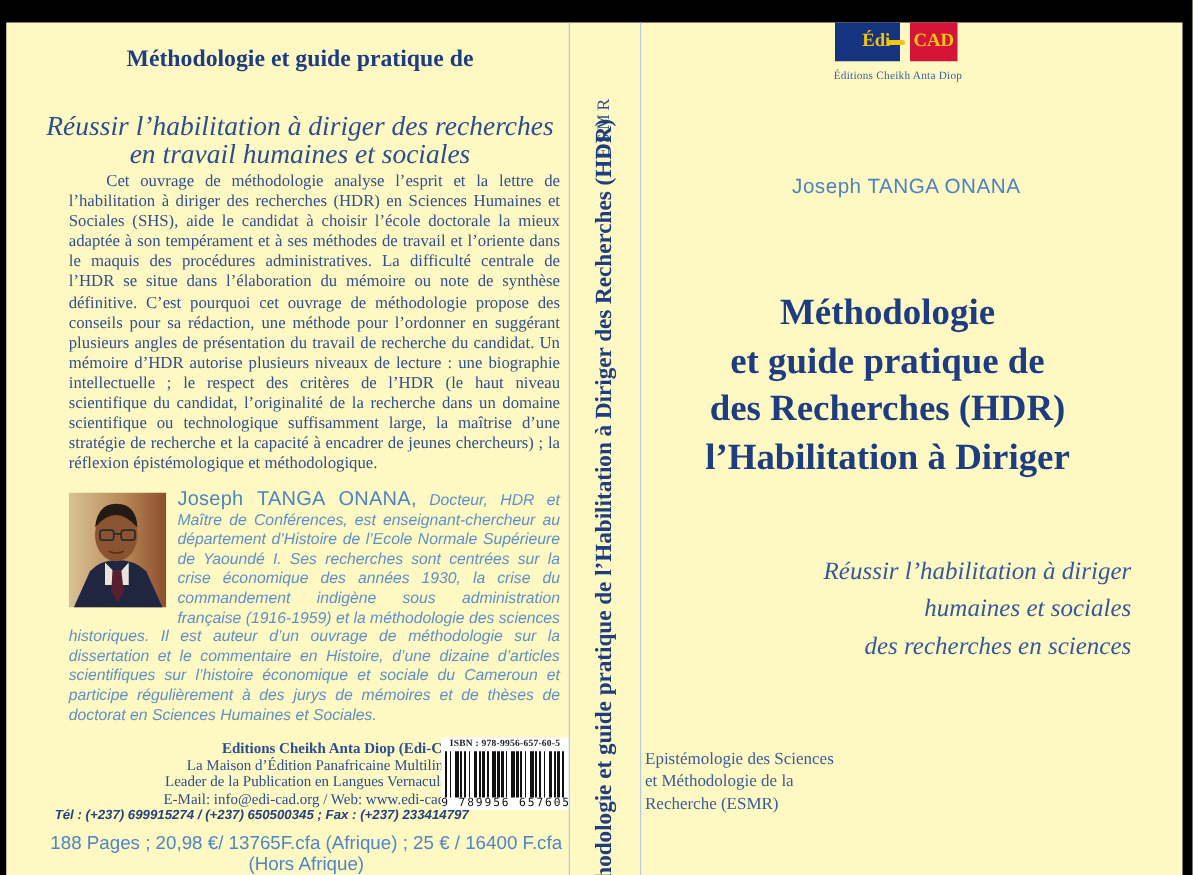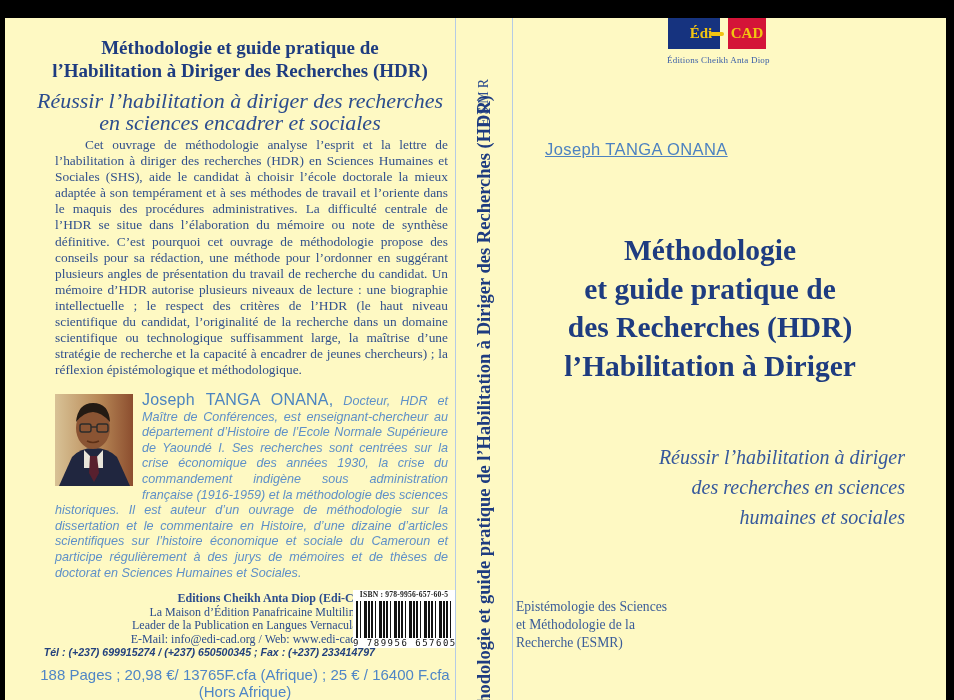--- a/index.html
+++ b/index.html
@@ -56,42 +56,41 @@
   .fc-logo{left:662px;top:0;width:100px;}
   .fc-logo .squares{display:flex;justify-content:center;position:relative;height:31px;}
   .fc-logo .sq{width:38px;height:31px;display:flex;align-items:center;justify-content:center;
     font-weight:bold;font-size:15px;color:#f2c511;font-family:"Liberation Serif", serif;}
   .fc-logo .sq-blue{background:#16337f;margin-right:8px;padding-left:14px;}
   .fc-logo .sq-red{background:#d41438;}
   .fc-logo .dash{position:absolute;left:50%;top:14px;width:14px;height:4px;margin-left:-7px;
     background:#f2c511;border-radius:2px;}
   .fc-logo .caption{margin-top:6px;text-align:center;font-size:9px;color:#3b5fa8;
     letter-spacing:.2px;white-space:nowrap;}
-  .fc-author{left:540px;top:122px;width:360px;text-align:left;
-    font-family:"Liberation Sans", sans-serif;font-size:16.5px;color:#4d82c0;letter-spacing:.4px;text-decoration:underline;}
+  .fc-author{left:540px;top:122px;width:360px;text-align:center;
+    font-family:"Liberation Sans", sans-serif;font-size:16.5px;color:#4d82c0;letter-spacing:.4px;}
   .fc-title{left:510px;top:213px;width:390px;text-align:center;
     font-weight:bold;font-size:29.5px;line-height:38.5px;color:#1e3c80;}
   .fc-subtitle{left:560px;top:424px;width:340px;text-align:right;
     font-style:italic;font-size:20px;line-height:30px;color:#35589c;}
   .fc-series{left:511px;top:580px;width:260px;text-align:left;
     font-size:13.6px;line-height:18px;color:#3a5c99;}
 </style>
 </head>
 <body>
 
 <div class="cover">
 
   <div class="abs bc-title">
     <div>Méthodologie et guide pratique de</div>
-    <div>l’Habilitation à Diriger des Recherches (HDR)</div>
   </div>
 
   <div class="abs bc-subtitle">
     <div>Réussir l’habilitation à diriger des recherches</div>
-    <div>en sciences encadrer et sociales</div>
+    <div>en travail humaines et sociales</div>
   </div>
 
   <div class="abs bc-synopsis"><span class="indent"></span><span>Cet ouvrage de méthodologie analyse l’esprit et la lettre de l’habilitation à diriger des recherches (HDR) en Sciences Humaines et Sociales (SHS), aide le candidat à choisir l’école doctorale la mieux adaptée à son tempérament et à ses méthodes de travail et l’oriente dans le maquis des procédures administratives. La difficulté centrale de l’HDR se situe dans l’élaboration du mémoire ou note de synthèse définitive. C’est pourquoi cet ouvrage de méthodologie propose des conseils pour sa rédaction, une méthode pour l’ordonner en suggérant plusieurs angles de présentation du travail de recherche du candidat. Un mémoire d’HDR autorise plusieurs niveaux de lecture : une biographie intellectuelle ; le respect des critères de l’HDR (le haut niveau scientifique du candidat, l’originalité de la recherche dans un domaine scientifique ou technologique suffisamment large, la maîtrise d’une stratégie de recherche et la capacité à encadrer de jeunes chercheurs) ; la réflexion épistémologique et méthodologique.</span></div>
 
   <div class="abs bc-bio">
     <svg class="bc-photo" viewBox="0 0 78 92" xmlns="http://www.w3.org/2000/svg" preserveAspectRatio="none">
       <defs>
         <linearGradient id="pbg" x1="0" y1="0" x2="1" y2="0">
           <stop offset="0" stop-color="#d8c296"></stop>
           <stop offset="0.55" stop-color="#b98a58"></stop>
@@ -152,22 +151,22 @@
 
   <div class="abs fc-title">
     <div>Méthodologie</div>
     <div>et guide pratique de</div>
     <div>des Recherches (HDR)</div>
     <div>l’Habilitation à Diriger</div>
   </div>
 
   <div class="abs fc-subtitle">
     <div>Réussir l’habilitation à diriger</div>
+    <div>humaines et sociales</div>
     <div>des recherches en sciences</div>
-    <div>humaines et sociales</div>
   </div>
 
   <div class="abs fc-series">
     <div>Epistémologie des Sciences</div>
     <div>et Méthodologie de la</div>
     <div>Recherche (ESMR)</div>
   </div>
 
 </div>
 

